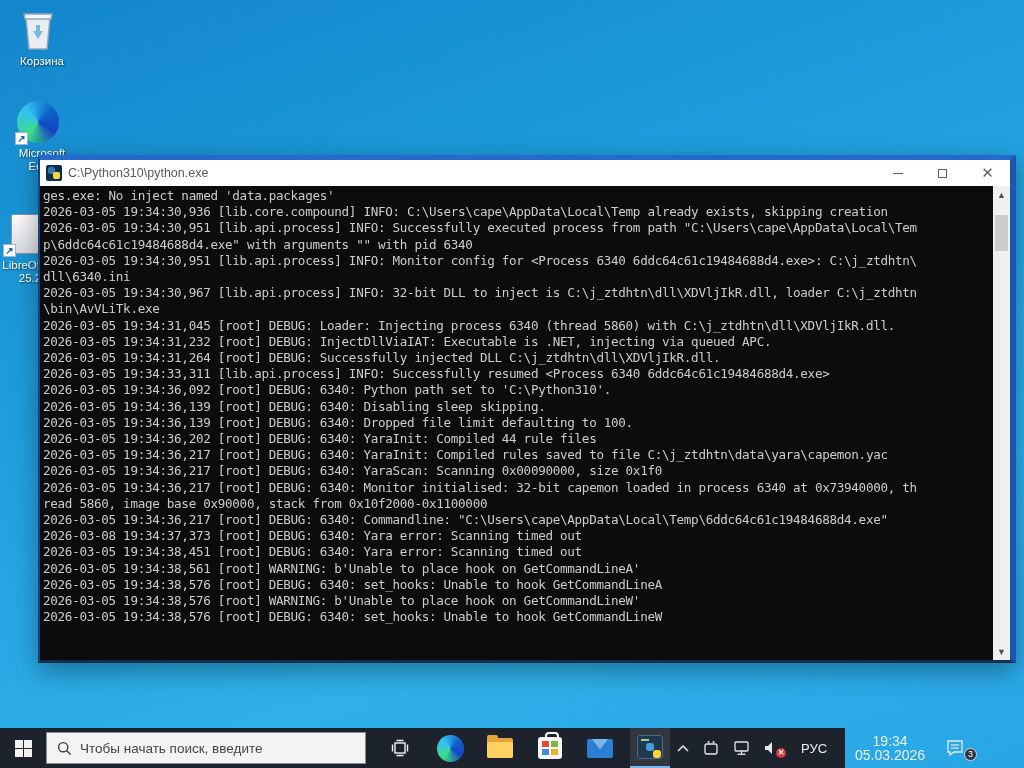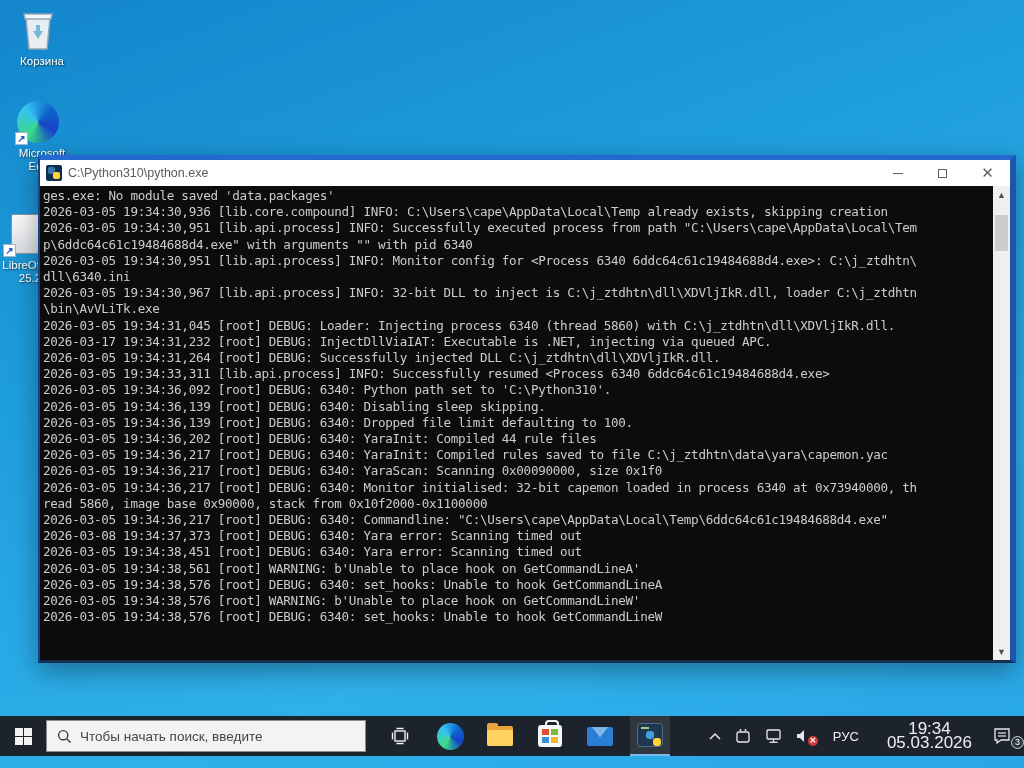--- a/index.html
+++ b/index.html
@@ -43,21 +43,21 @@
   .console-line { font-family:"DejaVu Sans Mono","Liberation Mono",monospace; font-size:12.6px; line-height:16.2px;
     color:#cccccc; white-space:pre; letter-spacing:-0.3px; }
 
   .scrollbar { position:absolute; right:0; top:0; bottom:0; width:17px; background:#f0f0f0;
     display:flex; flex-direction:column; align-items:center; }
   .sb-arrow { width:17px; height:17px; display:flex; align-items:center; justify-content:center; color:#505050; font-size:9px; flex:none; }
   .sb-track { flex:1 1 auto; width:17px; position:relative; }
   .sb-thumb { position:absolute; top:12px; left:2px; width:13px; height:36px; background:#cdcdcd; }
 
   
-  .taskbar { position:absolute; left:0; bottom:12px; width:1024px; height:40px; background:#1d232d; z-index:10;
+  .taskbar { position:absolute; left:0; bottom:0; width:845px; height:40px; background:#1d232d; z-index:10;
     display:flex; align-items:stretch; }
   .tb-btn { width:46px; display:flex; align-items:center; justify-content:center; flex:none; }
   .start-grid { width:17px; height:17px; display:grid; grid-template-columns:8px 8px; grid-template-rows:8px 8px; gap:1px; }
   .start-grid span { background:#f2f2f2; }
 
   .search-box { width:320px; margin:4px 0; background:#f3f3f3; border:1px solid #8b8b8b; display:flex; align-items:center; flex:none; }
   .search-box .mag { margin:0 8px 0 10px; flex:none; }
   .search-box .ph { color:#454545; font-size:13.5px; white-space:nowrap; }
 
   .tb-icon { width:40px; display:flex; align-items:center; justify-content:center; position:relative; flex:none; }
@@ -81,21 +81,21 @@
 
   .pyconsole-icon { position:relative; width:26px; height:24px; background:#1f3850; border:1px solid #4a6a88; border-radius:3px; }
   .pyconsole-icon .py { position:absolute; right:1px; bottom:0px; width:16px; height:16px; }
   .pyconsole-icon .py::before { content:""; position:absolute; left:1px; top:1px; width:8px; height:8px; background:#3fa0dc; border-radius:3px; }
   .pyconsole-icon .py::after { content:""; position:absolute; right:0px; bottom:0px; width:8px; height:8px; background:#ffd43b; border-radius:3px; }
   .pyconsole-icon .prompt { position:absolute; left:3px; top:3px; width:8px; height:2px; background:#9fd08a; }
 
   .tray { margin-left:auto; display:flex; align-items:center; flex:none; }
   .tray-item { display:flex; align-items:center; justify-content:center; height:40px; padding:0 6px; position:relative; }
   .lang-label { color:#eceff2; font-size:13px; padding:0 8px; }
-  .clock { text-align:center; color:#eceff2; font-size:17px; line-height:14px; padding:0 8px; }
+  .clock { text-align:center; color:#eceff2; font-size:14px; line-height:14px; padding:0 8px; }
   .vol-badge { position:absolute; right:1px; bottom:10px; width:10px; height:10px; background:#d63a3a; border-radius:50%;
     color:#fff; font-size:8px; line-height:10px; text-align:center; font-weight:bold; }
   .ac-badge { position:absolute; right:0px; bottom:7px; width:13px; height:13px; background:#2c3543; border:1px solid #cfd4da; border-radius:50%;
     color:#fff; font-size:9px; line-height:11px; text-align:center; }
 </style>
 </head>
 <body>
 
 <div class="desktop">
 
@@ -141,30 +141,30 @@
         </div>
       <div class="win-btn">
           <span class="glyph-max"></span>
         </div>
       <div class="win-btn">
           <span class="glyph-close">✕</span>
         </div>
     </div>
     <div class="console-body">
       <div class="console-text">
-          <div class="console-line">ges.exe: No module saved 'data.packages'</div>
+          <div class="console-line">ges.exe: No inject named 'data.packages'</div>
           <div class="console-line">2026-03-05 19:34:30,936 [lib.core.compound] INFO: C:\Users\cape\AppData\Local\Temp already exists, skipping creation</div>
           <div class="console-line">2026-03-05 19:34:30,951 [lib.api.process] INFO: Successfully executed process from path "C:\Users\cape\AppData\Local\Tem</div>
           <div class="console-line">p\6ddc64c61c19484688d4.exe" with arguments "" with pid 6340</div>
           <div class="console-line">2026-03-05 19:34:30,951 [lib.api.process] INFO: Monitor config for &lt;Process 6340 6ddc64c61c19484688d4.exe&gt;: C:\j_ztdhtn\</div>
           <div class="console-line">dll\6340.ini</div>
           <div class="console-line">2026-03-05 19:34:30,967 [lib.api.process] INFO: 32-bit DLL to inject is C:\j_ztdhtn\dll\XDVljIkR.dll, loader C:\j_ztdhtn</div>
           <div class="console-line">\bin\AvVLiTk.exe</div>
           <div class="console-line">2026-03-05 19:34:31,045 [root] DEBUG: Loader: Injecting process 6340 (thread 5860) with C:\j_ztdhtn\dll\XDVljIkR.dll.</div>
-          <div class="console-line">2026-03-17 19:34:31,232 [root] DEBUG: InjectDllViaIAT: Executable is .NET, injecting via queued APC.</div>
+          <div class="console-line">2026-03-05 19:34:31,232 [root] DEBUG: InjectDllViaIAT: Executable is .NET, injecting via queued APC.</div>
           <div class="console-line">2026-03-05 19:34:31,264 [root] DEBUG: Successfully injected DLL C:\j_ztdhtn\dll\XDVljIkR.dll.</div>
           <div class="console-line">2026-03-05 19:34:33,311 [lib.api.process] INFO: Successfully resumed &lt;Process 6340 6ddc64c61c19484688d4.exe&gt;</div>
           <div class="console-line">2026-03-05 19:34:36,092 [root] DEBUG: 6340: Python path set to 'C:\Python310'.</div>
           <div class="console-line">2026-03-05 19:34:36,139 [root] DEBUG: 6340: Disabling sleep skipping.</div>
           <div class="console-line">2026-03-05 19:34:36,139 [root] DEBUG: 6340: Dropped file limit defaulting to 100.</div>
           <div class="console-line">2026-03-05 19:34:36,202 [root] DEBUG: 6340: YaraInit: Compiled 44 rule files</div>
           <div class="console-line">2026-03-05 19:34:36,217 [root] DEBUG: 6340: YaraInit: Compiled rules saved to file C:\j_ztdhtn\data\yara\capemon.yac</div>
           <div class="console-line">2026-03-05 19:34:36,217 [root] DEBUG: 6340: YaraScan: Scanning 0x00090000, size 0x1f0</div>
           <div class="console-line">2026-03-05 19:34:36,217 [root] DEBUG: 6340: Monitor initialised: 32-bit capemon loaded in process 6340 at 0x73940000, th</div>
           <div class="console-line">read 5860, image base 0x90000, stack from 0x10f2000-0x1100000</div>

